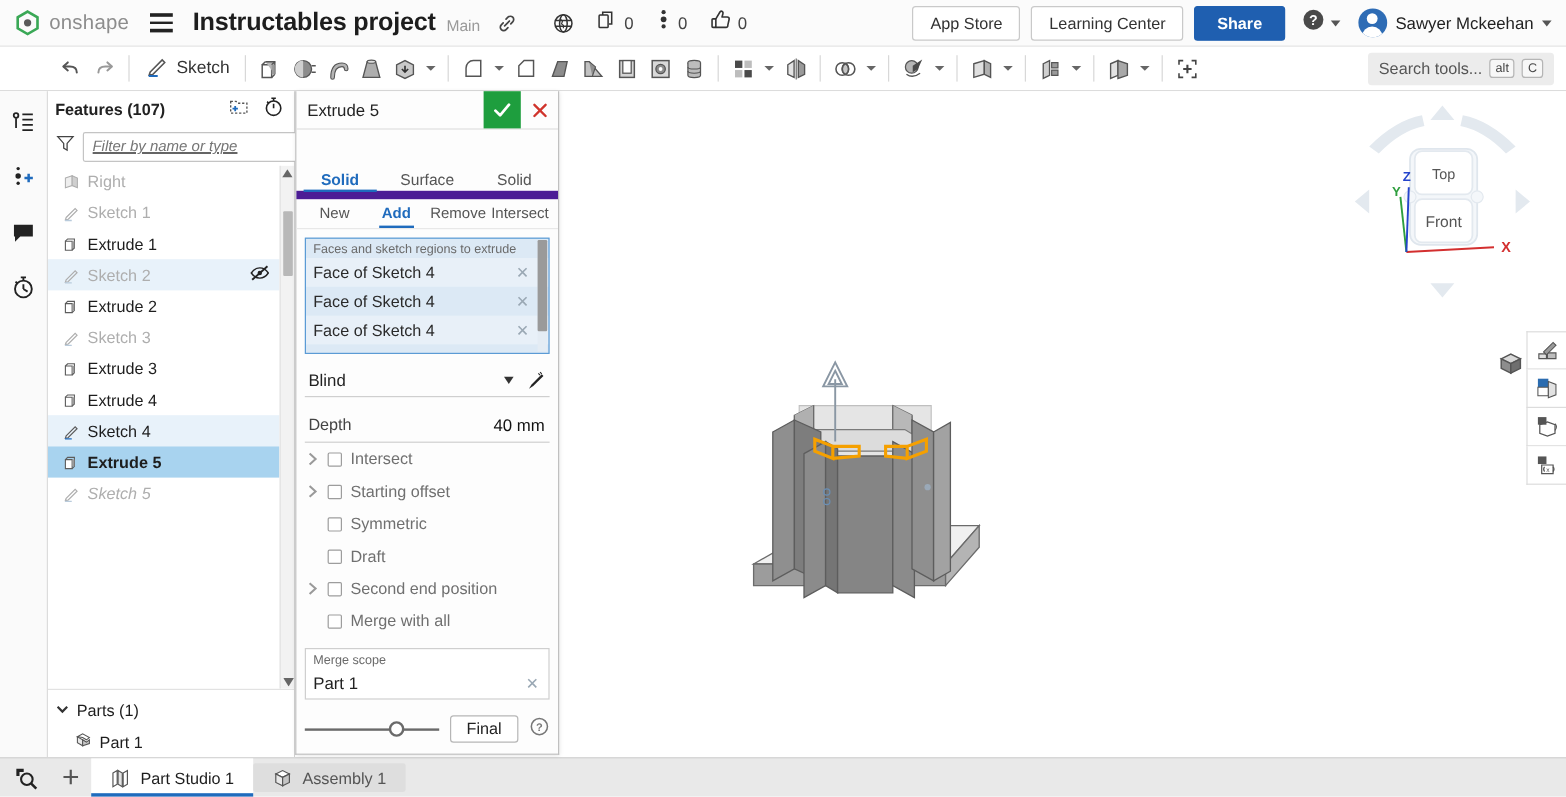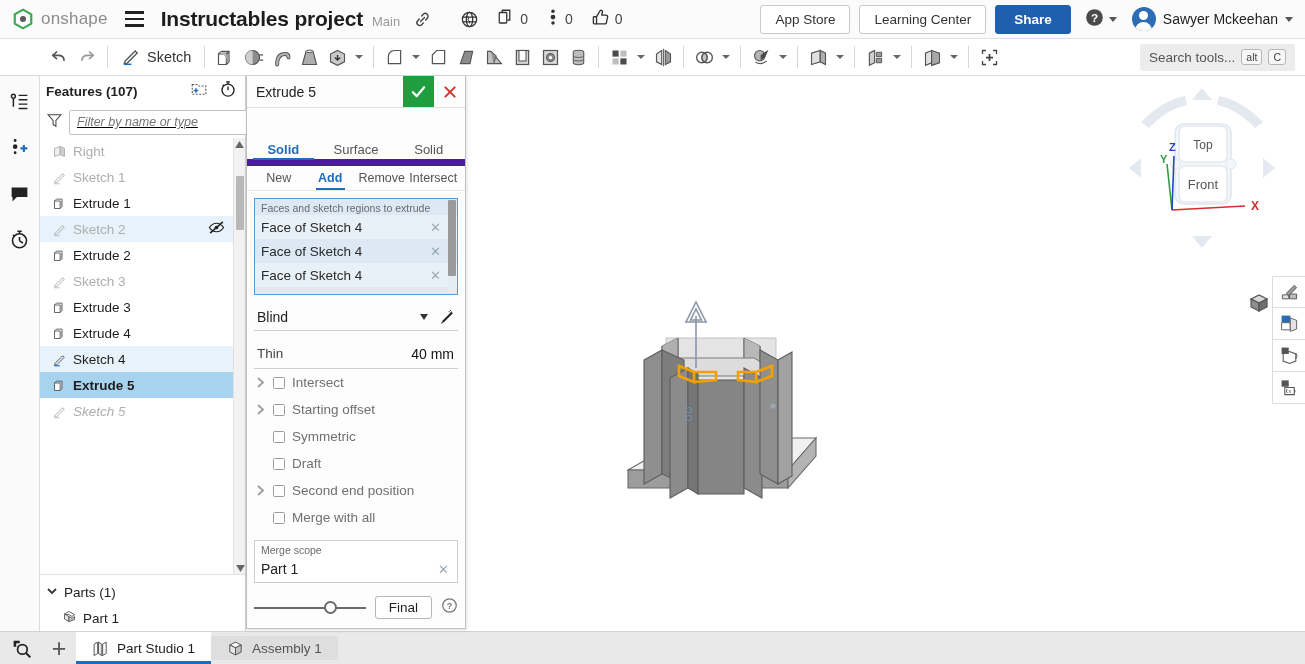--- a/index.html
+++ b/index.html
@@ -872,21 +872,21 @@
       <span class="sel-caret"></span>
       <span class="flip-btn">
         <svg width="17" height="17" viewBox="0 0 24 24">
           <path d="M19 4 L7 16 L4 21 L9 18 L21 6 Z" fill="#222"></path>
           <path d="M15 3l2 2M17 1.5l2 2" stroke="#222" stroke-width="1.2"></path>
         </svg>
       </span>
     </div>
 
     <div class="ed-field">
-      <span class="fl">Thin</span>
+      <span class="fl">Depth</span>
       <span class="fv">40 mm</span>
     </div>
 
     <div id="ed-options">
         <div class="chk-row">
           <span class="chevron">
             <svg width="9" height="11" viewBox="0 0 9 11">
               <path d="M2 1l5 4.5L2 10" fill="none" stroke="#9a9a9a" stroke-width="1.7"></path>
             </svg>
           </span>

